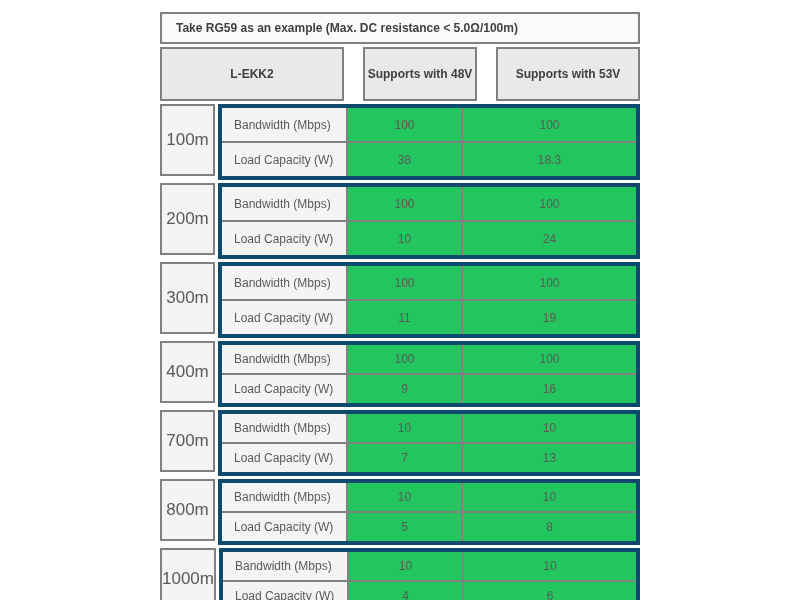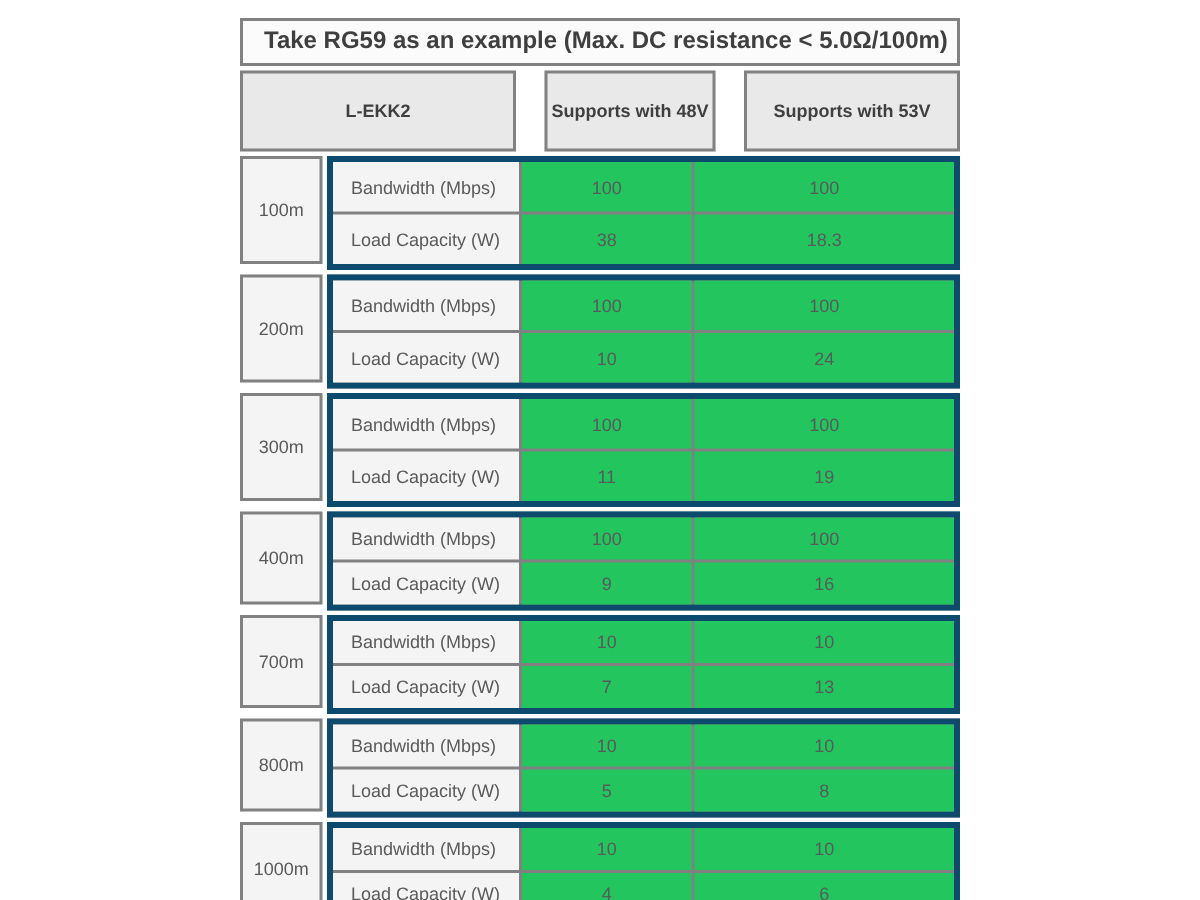--- a/index.html
+++ b/index.html
@@ -19,21 +19,21 @@
     background: #f7f7f7;
   }
 
   
   .title-box {
     height: 32px;
     background: #fbfbfb;
     display: flex;
     align-items: center;
     padding-left: 14px;
-    font-size: 16px;
+    font-size: 12px;
     font-weight: bold;
     color: #3f3f3f;
   }
 
   
   .header-row { display: flex; gap: 19px; }
   .header-cell {
     height: 54px;
     background: #e9e9e9;
     display: flex;
@@ -49,21 +49,21 @@
   .hc-3 { flex: 1; }
 
   
   .group { display: flex; gap: 3px; }
   .distance-box {
     flex: 0 0 55px;
     background: #f4f4f4;
     display: flex;
     align-items: center;
     justify-content: center;
-    font-size: 12px;
+    font-size: 17px;
     color: #5a5a5a;
   }
   .grid-box {
     flex: 1;
     border: 4px solid #0c4a6e;
     background: #818181; 
     display: grid;
     grid-template-columns: 124px 113px 1fr;
     gap: 2px;
   }

